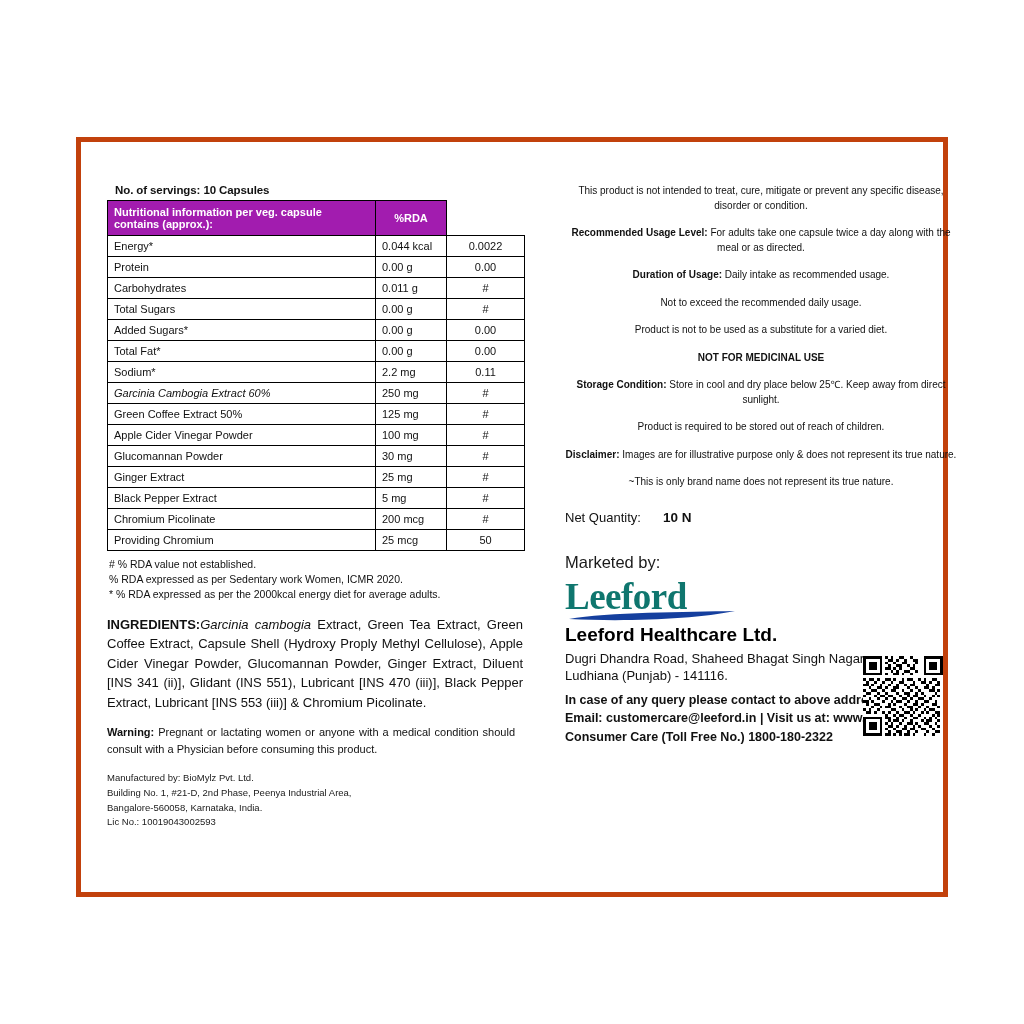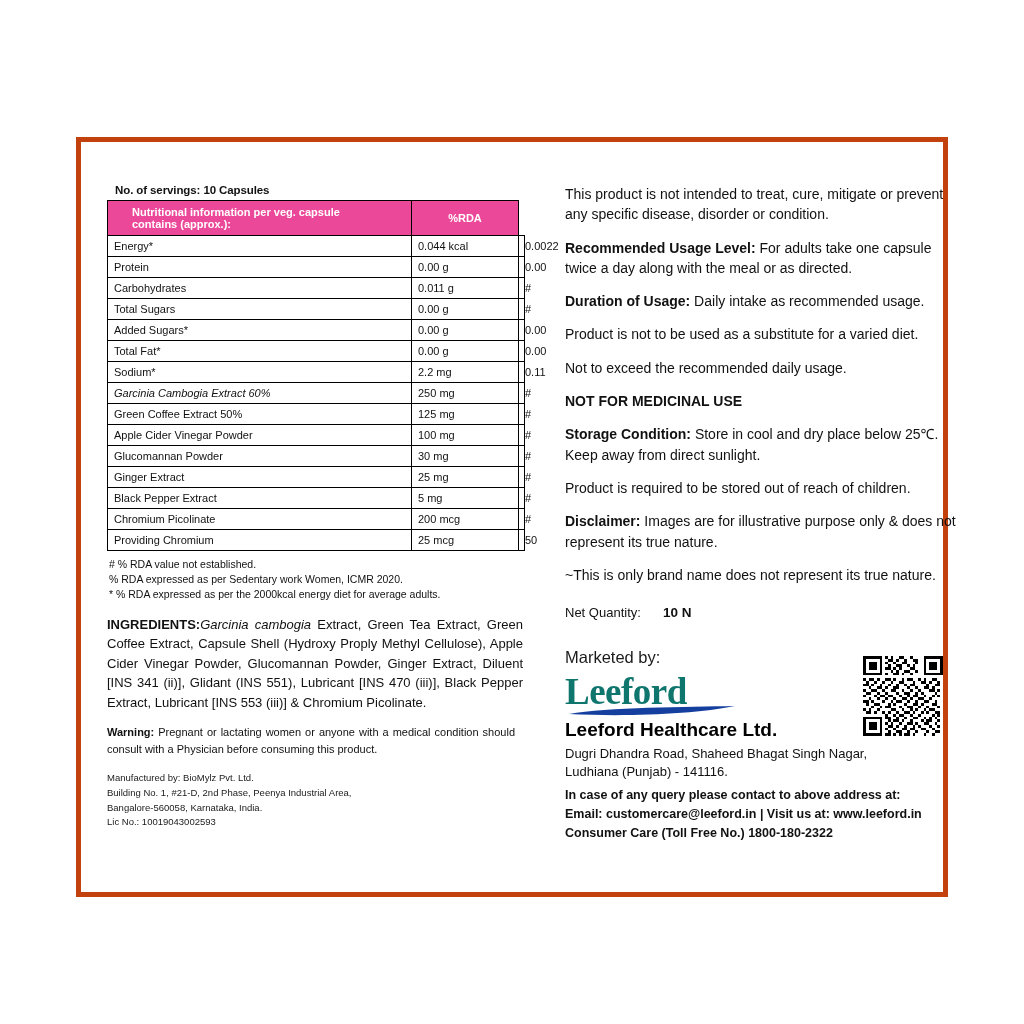--- a/index.html
+++ b/index.html
@@ -57,26 +57,26 @@
     table-layout: fixed;
   }
   table.nutri td, table.nutri th {
     border: 1px solid #000;
     font-size: 11px;
     padding: 4px 6px;
     vertical-align: middle;
     font-weight: normal;
   }
   table.nutri thead th {
-    background: #ec4899;
+    background: #a21caf;
     color: #fff;
     font-weight: bold;
     font-size: 11px;
     text-align: left;
-    padding: 5px 24px;
+    padding: 5px 6px;
   }
   table.nutri thead th.rda {
     text-align: center;
   }
   td.name { text-align: left; }
   td.val  { text-align: left; }
   td.rda  { text-align: center; }
   td.italic { font-style: italic; }
   .col-a { width: 255px; }
   .col-b { width: 105px; }
@@ -107,24 +107,24 @@
   .warning b { font-weight: bold; }
   .manufactured {
     margin-top: 14px;
     font-size: 9.5px;
     line-height: 1.55;
     color: #1a1a1a;
   }
 
   
   .note {
-    font-size: 14px;
+    font-size: 10px;
     line-height: 1.45;
     margin-bottom: 13px;
-    text-align: left;
+    text-align: center;
   }
   .note b { font-weight: bold; }
   .note.strong { font-weight: bold; }
   .netqty {
     margin-top: 20px;
     font-size: 13px;
   }
   .netqty .qty {
     font-weight: bold;
     margin-left: 22px;
@@ -296,22 +296,22 @@
         <div>Bangalore-560058, Karnataka, India.</div>
         <div>Lic No.: 10019043002593</div>
       </div>
     </div>
 
     <div class="col-right">
       <div id="notes-container">
           <div class="note"><span>This product is not intended to treat, cure, mitigate or prevent any specific disease, disorder or condition.</span></div>
           <div class="note"><b>Recommended Usage Level:</b><span> For adults take one capsule twice a day along with the meal or as directed.</span></div>
           <div class="note"><b>Duration of Usage:</b><span> Daily intake as recommended usage.</span></div>
+          <div class="note"><span>Not to exceed the recommended daily usage.</span></div>
           <div class="note"><span>Product is not to be used as a substitute for a varied diet.</span></div>
-          <div class="note"><span>Not to exceed the recommended daily usage.</span></div>
           <div class="note strong"><span>NOT FOR MEDICINAL USE</span></div>
           <div class="note"><b>Storage Condition:</b><span> Store in cool and dry place below 25℃. Keep away from direct sunlight.</span></div>
           <div class="note"><span>Product is required to be stored out of reach of children.</span></div>
           <div class="note"><b>Disclaimer:</b><span> Images are for illustrative purpose only &amp; does not represent its true nature.</span></div>
           <div class="note"><span>~This is only brand name does not represent its true nature.</span></div>
         </div>
 
       <div class="netqty">
         <span>Net Quantity:</span><span class="qty">10 N</span>
       </div>

